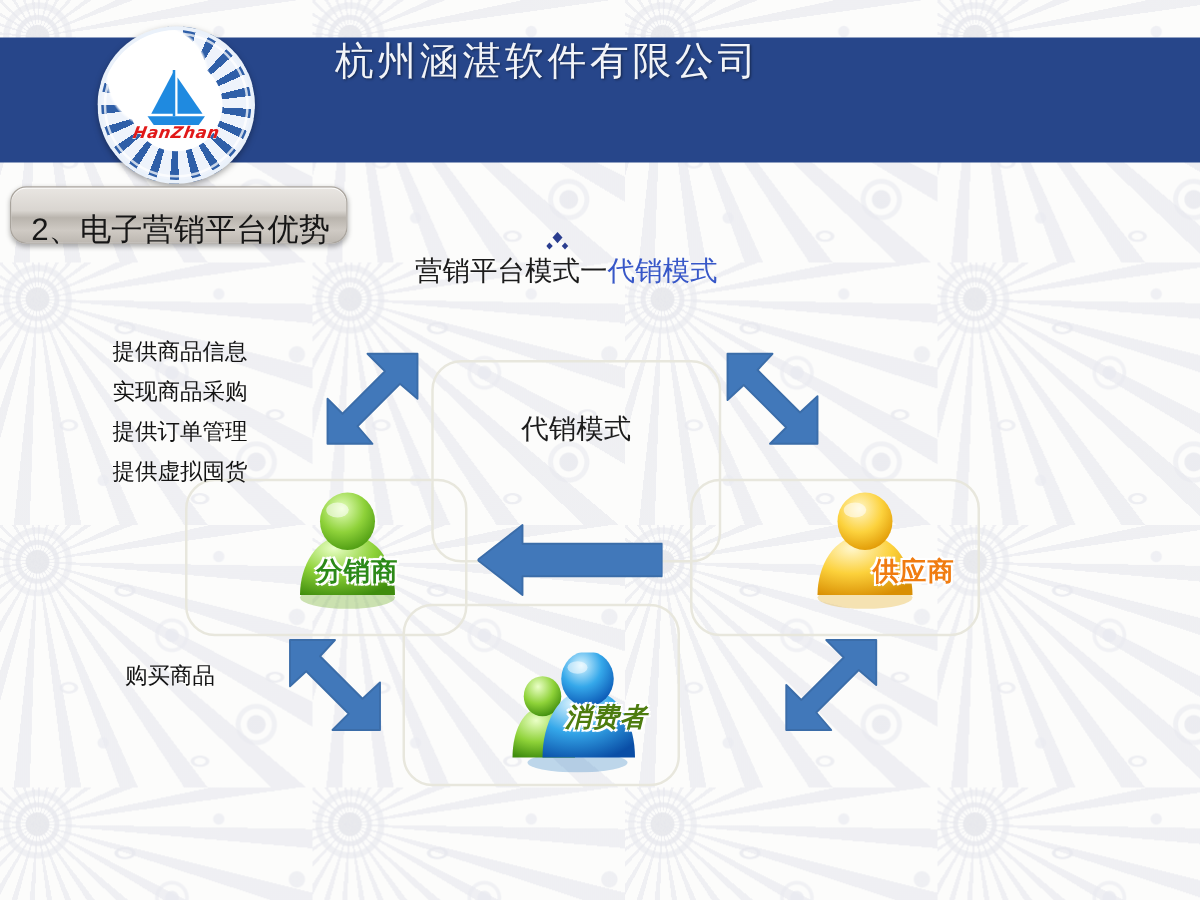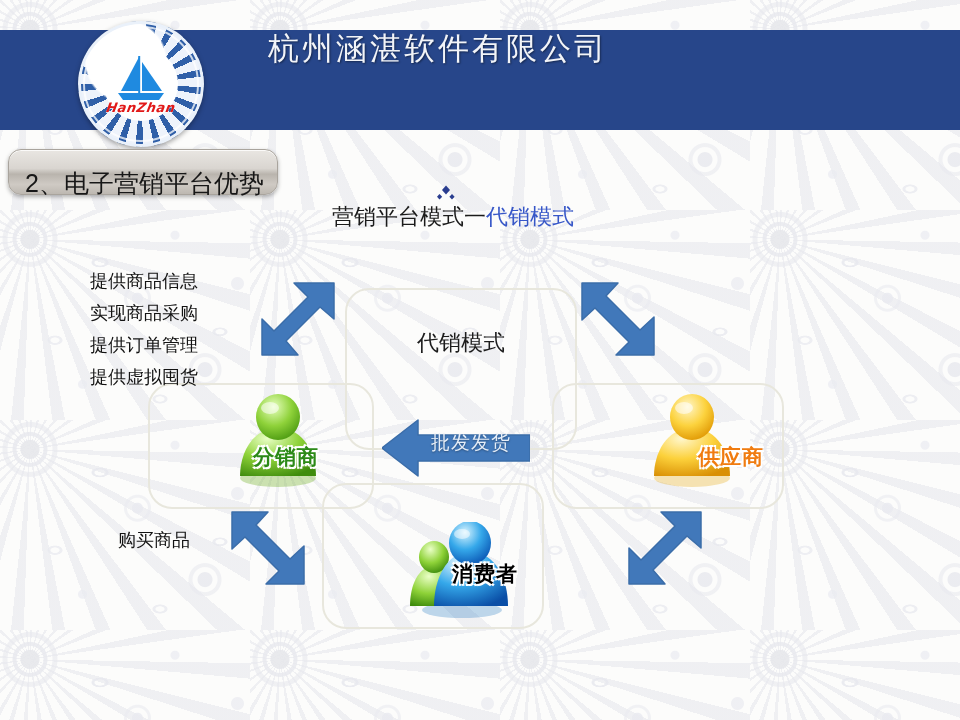--- a/index.html
+++ b/index.html
@@ -211,22 +211,22 @@
     position: absolute;
     white-space: nowrap;
     font-size: 21px;
     font-weight: bold;
     letter-spacing: 1px;
   }
   #cap-distributor { left: 253px; top: 443px; color: #2c8a18;
       text-shadow: -1.6px -1.6px 0 #fff, 1.6px -1.6px 0 #fff, -1.6px 1.6px 0 #fff, 1.6px 1.6px 0 #fff, 0 0 3px #fff; }
   #cap-supplier { left: 698px; top: 443px; color: #f07c10;
       text-shadow: -1.6px -1.6px 0 #fff, 1.6px -1.6px 0 #fff, -1.6px 1.6px 0 #fff, 1.6px 1.6px 0 #fff, 0 0 3px #fff; }
-  #cap-consumer { left: 452px; top: 560px; color: #000000;
-      text-shadow: -1.6px -1.6px 0 #fff, 1.6px -1.6px 0 #fff, -1.6px 1.6px 0 #fff, 1.6px 1.6px 0 #fff, 0 0 3px #fff; }
+  #cap-consumer { left: 452px; top: 560px; color: #4d7c0f;
+      text-shadow: -1.6px -1.6px 0 #fff, 1.6px -1.6px 0 #fff, -1.6px 1.6px 0 #fff, 1.6px 1.6px 0 #fff, 0 0 3px #fff; font-style: italic; }
 
   
   .arrow-diag { position: absolute; width: 92px; height: 88px; }
   #arrow-tl { left: 246px; top: 279px; }
   #arrow-tr { left: 578px; top: 279px; }
   #arrow-bl { left: 228px; top: 508px; }
   #arrow-br { left: 613px; top: 508px; }
 
   .arrow-wholesale { position: absolute; left: 382px; top: 418px; width: 148px; height: 60px; }
   .arrow-wholesale-label {
@@ -245,21 +245,21 @@
   
   .note {
     position: absolute;
     font-size: 18px;
     color: #131313;
     line-height: 32px;
     white-space: nowrap;
   }
   #note-left-top   { left: 90px;  top: 265px; }
   #note-right-top  { left: 690px; top: 265px; }
-  #note-left-bot   { left: 118px; top: 524px; font-family: Liberation Serif, serif; }
+  #note-left-bot   { left: 100px; top: 524px; font-family: Liberation Serif, serif; }
   #note-right-bot  { left: 722px; top: 524px; }
 </style>
 </head>
 <body>
 
 <div id="slide">
 
   <div class="bg-pattern"></div>
   <div class="bg-swirls"></div>
 
@@ -378,18 +378,17 @@
     <path d="M4 4 L40 4 L28 17 L62 51 L76 38 L76 76 L38 76 L51 63 L17 29 L4 41 Z" fill="#4178ba" stroke="#3b6da9" stroke-width="1.5" stroke-linejoin="round"></path>
   </svg>
 
   <svg class="arrow-diag" id="arrow-br" viewBox="0 0 92 88">
     <path d="M88 4 L88 40 L74 28 L40 62 L52 76 L16 76 L16 40 L28 52 L62 18 L48 4 Z" fill="#4178ba" stroke="#3b6da9" stroke-width="1.5" stroke-linejoin="round"></path>
   </svg>
 
   <svg class="arrow-wholesale" viewBox="0 0 148 60">
     <path d="M0 30 L36 2 L36 17 L148 17 L148 43 L36 43 L36 58 Z" fill="#4178ba" stroke="#3b6da9" stroke-width="1.5" stroke-linejoin="round"></path>
   </svg>
-  <div class="arrow-wholesale-label">批发发货</div>
 
   <div class="note" id="note-left-top">提供商品信息<br>实现商品采购<br>提供订单管理<br>提供虚拟囤货</div>
   <div class="note" id="note-left-bot">购买商品</div>
 
 </div>
 
 </body></html>

